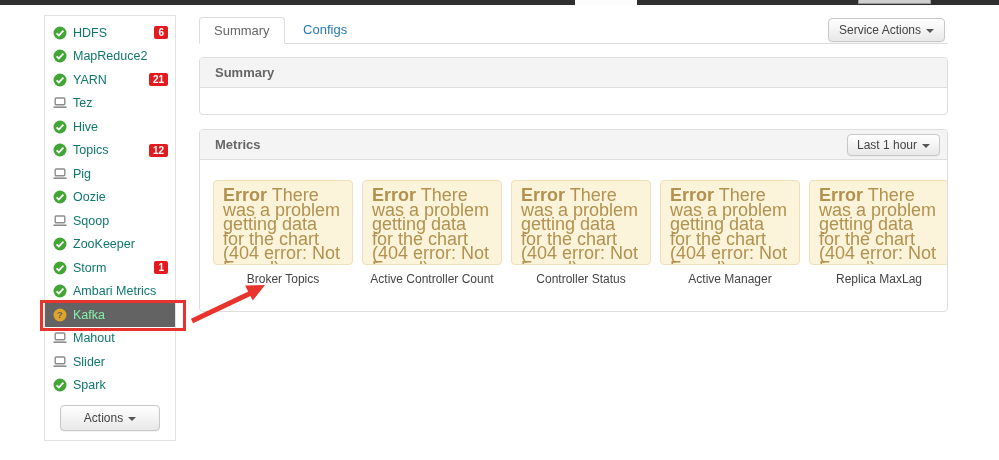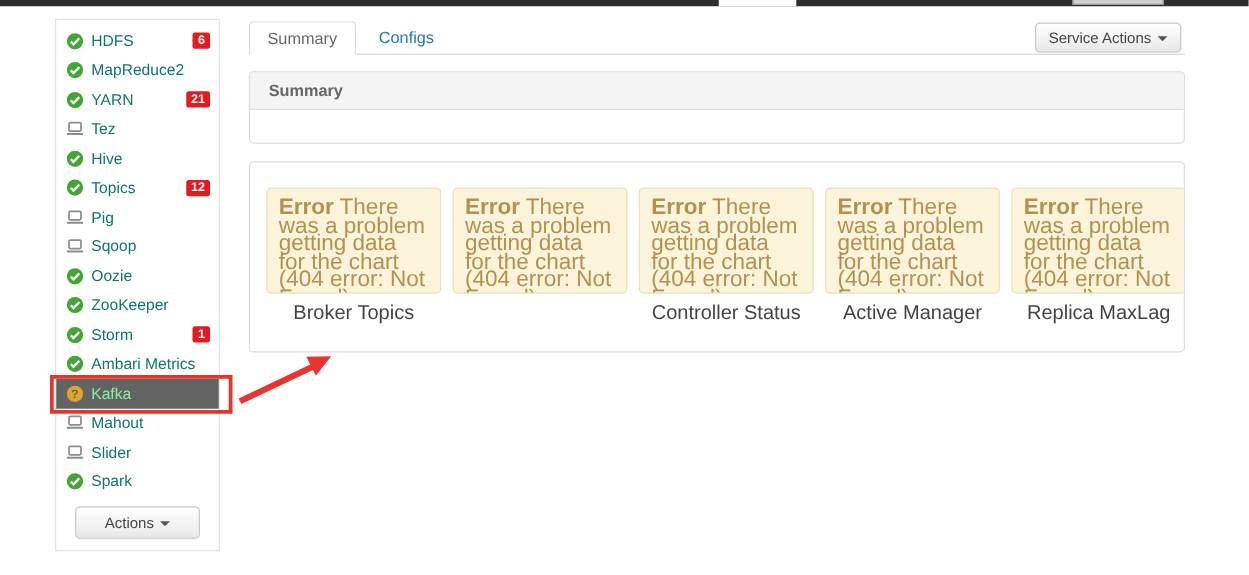--- a/index.html
+++ b/index.html
@@ -49,21 +49,21 @@
   .summary-panel .panel-body{height:26px}
   .metrics-panel{margin-top:14px}
   .metrics-panel .panel-body{height:131px}
   .time-range{position:absolute;right:7px;top:4px;padding:3px 9px;font-weight:normal}
 
   .tiles{display:flex;gap:9px;padding:20px 12px 0 13px}
   .tile{width:140px;flex:none;cursor:pointer}
   .tile-error{background:#fbf3da;border:1px solid #eee0ba;border-radius:4px;height:85px;
     box-sizing:border-box;padding:7px 9px;font-size:18px;line-height:14.6px;color:#b3914f;overflow:hidden}
   .tile-error b{font-weight:bold}
-  .tile-label{text-align:center;font-size:16px;color:#444;margin-top:7px;white-space:nowrap}
+  .tile-label{text-align:center;font-size:12px;color:#444;margin-top:7px;white-space:nowrap}
 
   
   .annot-box{position:absolute;left:40px;top:300px;width:146px;height:31px;
     border:3px solid #e8342c;box-sizing:border-box;pointer-events:none;z-index:10}
   .annot-arrow{position:absolute;left:188px;top:280px;pointer-events:none;z-index:10}
 </style>
 </head>
 <body>
 
 <div class="navbar-edge">
@@ -134,35 +134,35 @@
         <span class="icn">
           <svg width="14" height="12" viewBox="0 0 14 12">
             <rect x="2.2" y="1" width="9.6" height="6.8" rx="1" fill="none" stroke="#8c8c8c" stroke-width="1.4"></rect>
             <path d="M0.5 10.2h13" stroke="#8c8c8c" stroke-width="1.6"></path>
           </svg>
         </span>
         <span class="lbl">Pig</span>
       </li>
       <li class="service-item">
         <span class="icn">
+          <svg width="14" height="14" viewBox="0 0 14 14">
+            <circle cx="7" cy="7" r="6.5" fill="#43a536"></circle>
+            <path d="M3.6 7.3l2.2 2.2 4.6-4.8" stroke="#fff" stroke-width="1.8" fill="none"></path>
+          </svg>
+        </span>
+        <span class="lbl">Oozie</span>
+      </li>
+      <li class="service-item">
+        <span class="icn">
           <svg width="14" height="12" viewBox="0 0 14 12">
             <rect x="2.2" y="1" width="9.6" height="6.8" rx="1" fill="none" stroke="#8c8c8c" stroke-width="1.4"></rect>
             <path d="M0.5 10.2h13" stroke="#8c8c8c" stroke-width="1.6"></path>
           </svg>
         </span>
         <span class="lbl">Sqoop</span>
-      </li>
-      <li class="service-item">
-        <span class="icn">
-          <svg width="14" height="14" viewBox="0 0 14 14">
-            <circle cx="7" cy="7" r="6.5" fill="#43a536"></circle>
-            <path d="M3.6 7.3l2.2 2.2 4.6-4.8" stroke="#fff" stroke-width="1.8" fill="none"></path>
-          </svg>
-        </span>
-        <span class="lbl">Oozie</span>
       </li>
       <li class="service-item">
         <span class="icn">
           <svg width="14" height="14" viewBox="0 0 14 14">
             <circle cx="7" cy="7" r="6.5" fill="#43a536"></circle>
             <path d="M3.6 7.3l2.2 2.2 4.6-4.8" stroke="#fff" stroke-width="1.8" fill="none"></path>
           </svg>
         </span>
         <span class="lbl">ZooKeeper</span>
       </li>
@@ -235,27 +235,32 @@
   </div>
 
   <section class="panel summary-panel">
     <div class="panel-heading">
         <span>Summary</span>
       </div>
     <div class="panel-body"></div>
   </section>
 
   <section class="panel metrics-panel">
+    <div class="panel-heading">
+      <span>Metrics</span>
+      <button class="btn time-range"><span>Last 1 hour</span><span class="caret"></span></button>
+    </div>
     <div class="panel-body tiles" id="tiles">
         <div class="tile">
           <div class="tile-error"><b>Error</b> There was a problem getting data for the chart (404 error: Not Found)</div>
           <div class="tile-label">Broker Topics</div>
         </div>
         <div class="tile">
           <div class="tile-error"><b>Error</b> There was a problem getting data for the chart (404 error: Not Found)</div>
+          <div class="tile-label">Active Controller Count</div>
         </div>
         <div class="tile">
           <div class="tile-error"><b>Error</b> There was a problem getting data for the chart (404 error: Not Found)</div>
           <div class="tile-label">Controller Status</div>
         </div>
         <div class="tile">
           <div class="tile-error"><b>Error</b> There was a problem getting data for the chart (404 error: Not Found)</div>
           <div class="tile-label">Active Manager</div>
         </div>
         <div class="tile">

